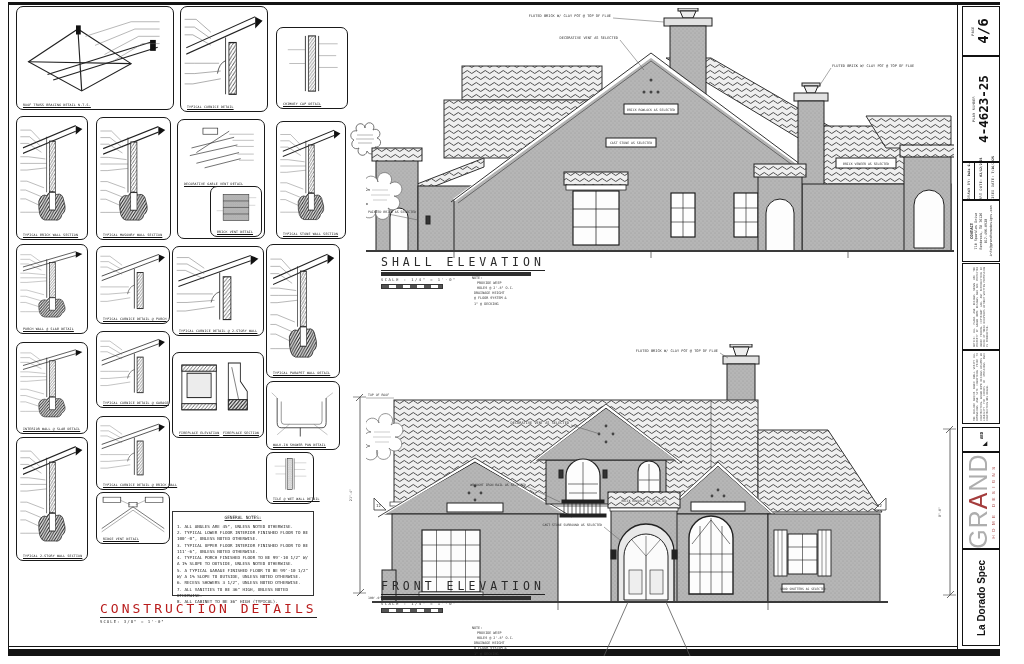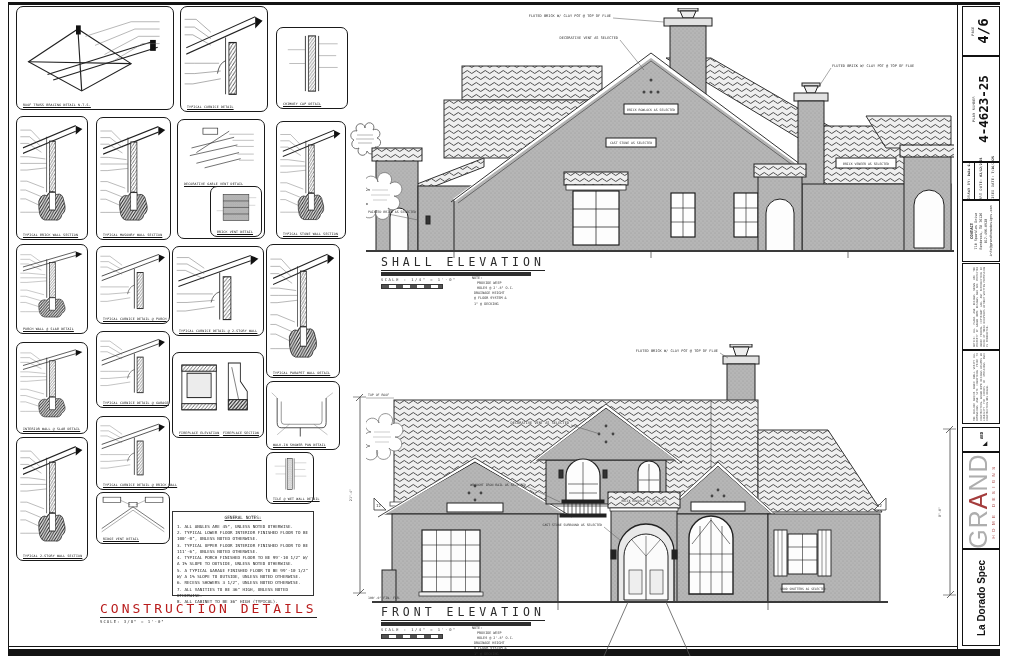--- a/index.html
+++ b/index.html
@@ -653,21 +653,21 @@
     <path d="M205,81 L234,90" stroke="#555" stroke-width="0.5" fill="none"></path>
     <text x="236" y="182" text-anchor="end" font-size="3.2">CAST STONE SURROUND AS SELECTED</text>
     <path d="M238,183 L254,196" stroke="#555" stroke-width="0.5" fill="none"></path>
     <text x="437" y="246" text-anchor="middle" font-size="3">WOOD SHUTTERS AS SELECTED</text>
     <text x="278" y="158" text-anchor="middle" font-size="3">BRICK ROWLOCK AS SELECTED</text>
     <text x="160" y="142" text-anchor="end" font-size="3.2">WROUGHT IRON RAIL AS SELECTED</text>
     <path d="M162,143 L194,158" stroke="#555" stroke-width="0.5" fill="none"></path>
   </g>
 </svg>
 
-<div class="abs" style="left:381px;top:601px;width:170px">
+<div class="abs" style="left:381px;top:575px;width:170px">
   <div class="etitle">FRONT ELEVATION</div>
   <div class="ebar" style="width:150px"></div>
   <div class="escale">SCALE : 1/4" = 1'-0"</div>
   <div class="sbar"></div>
 </div>
 <div class="abs enote" style="left:472px;top:626px">
   <div>NOTE:</div>
   <div class="i1">PROVIDE WEEP</div>
   <div class="i1">HOLES @ 2'-8" O.C.</div>
   <div class="i2">DRAINAGE HEIGHT</div>

